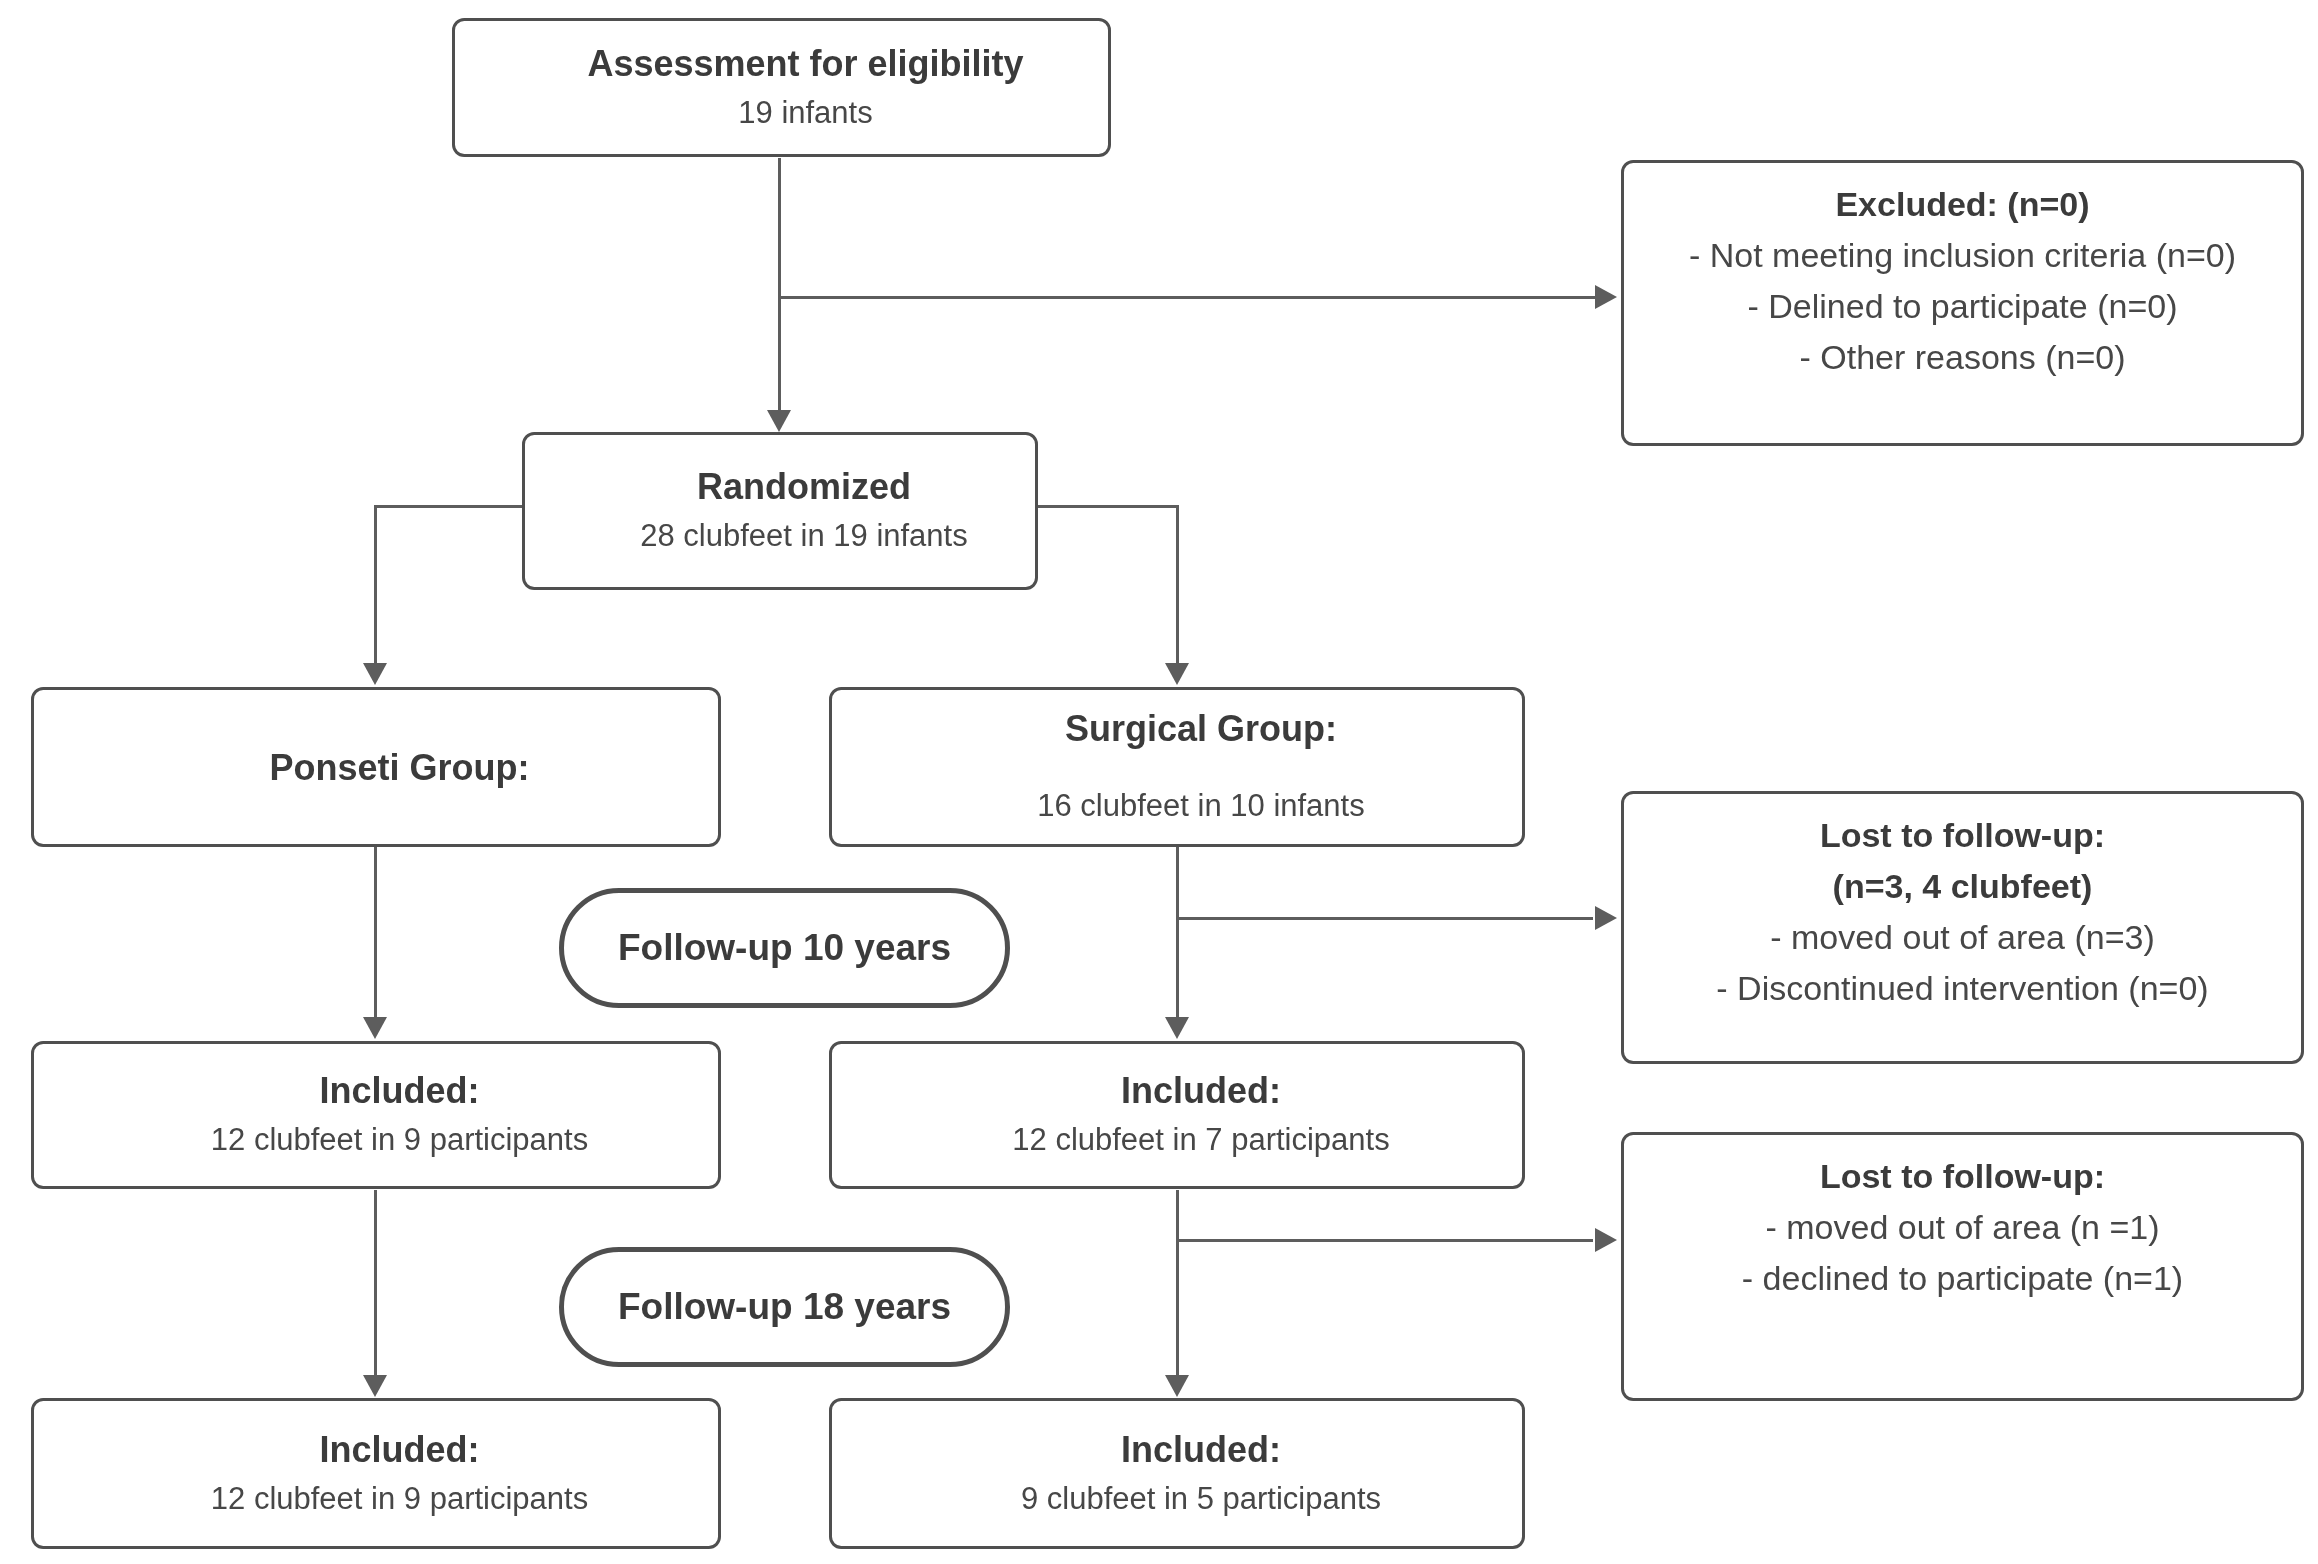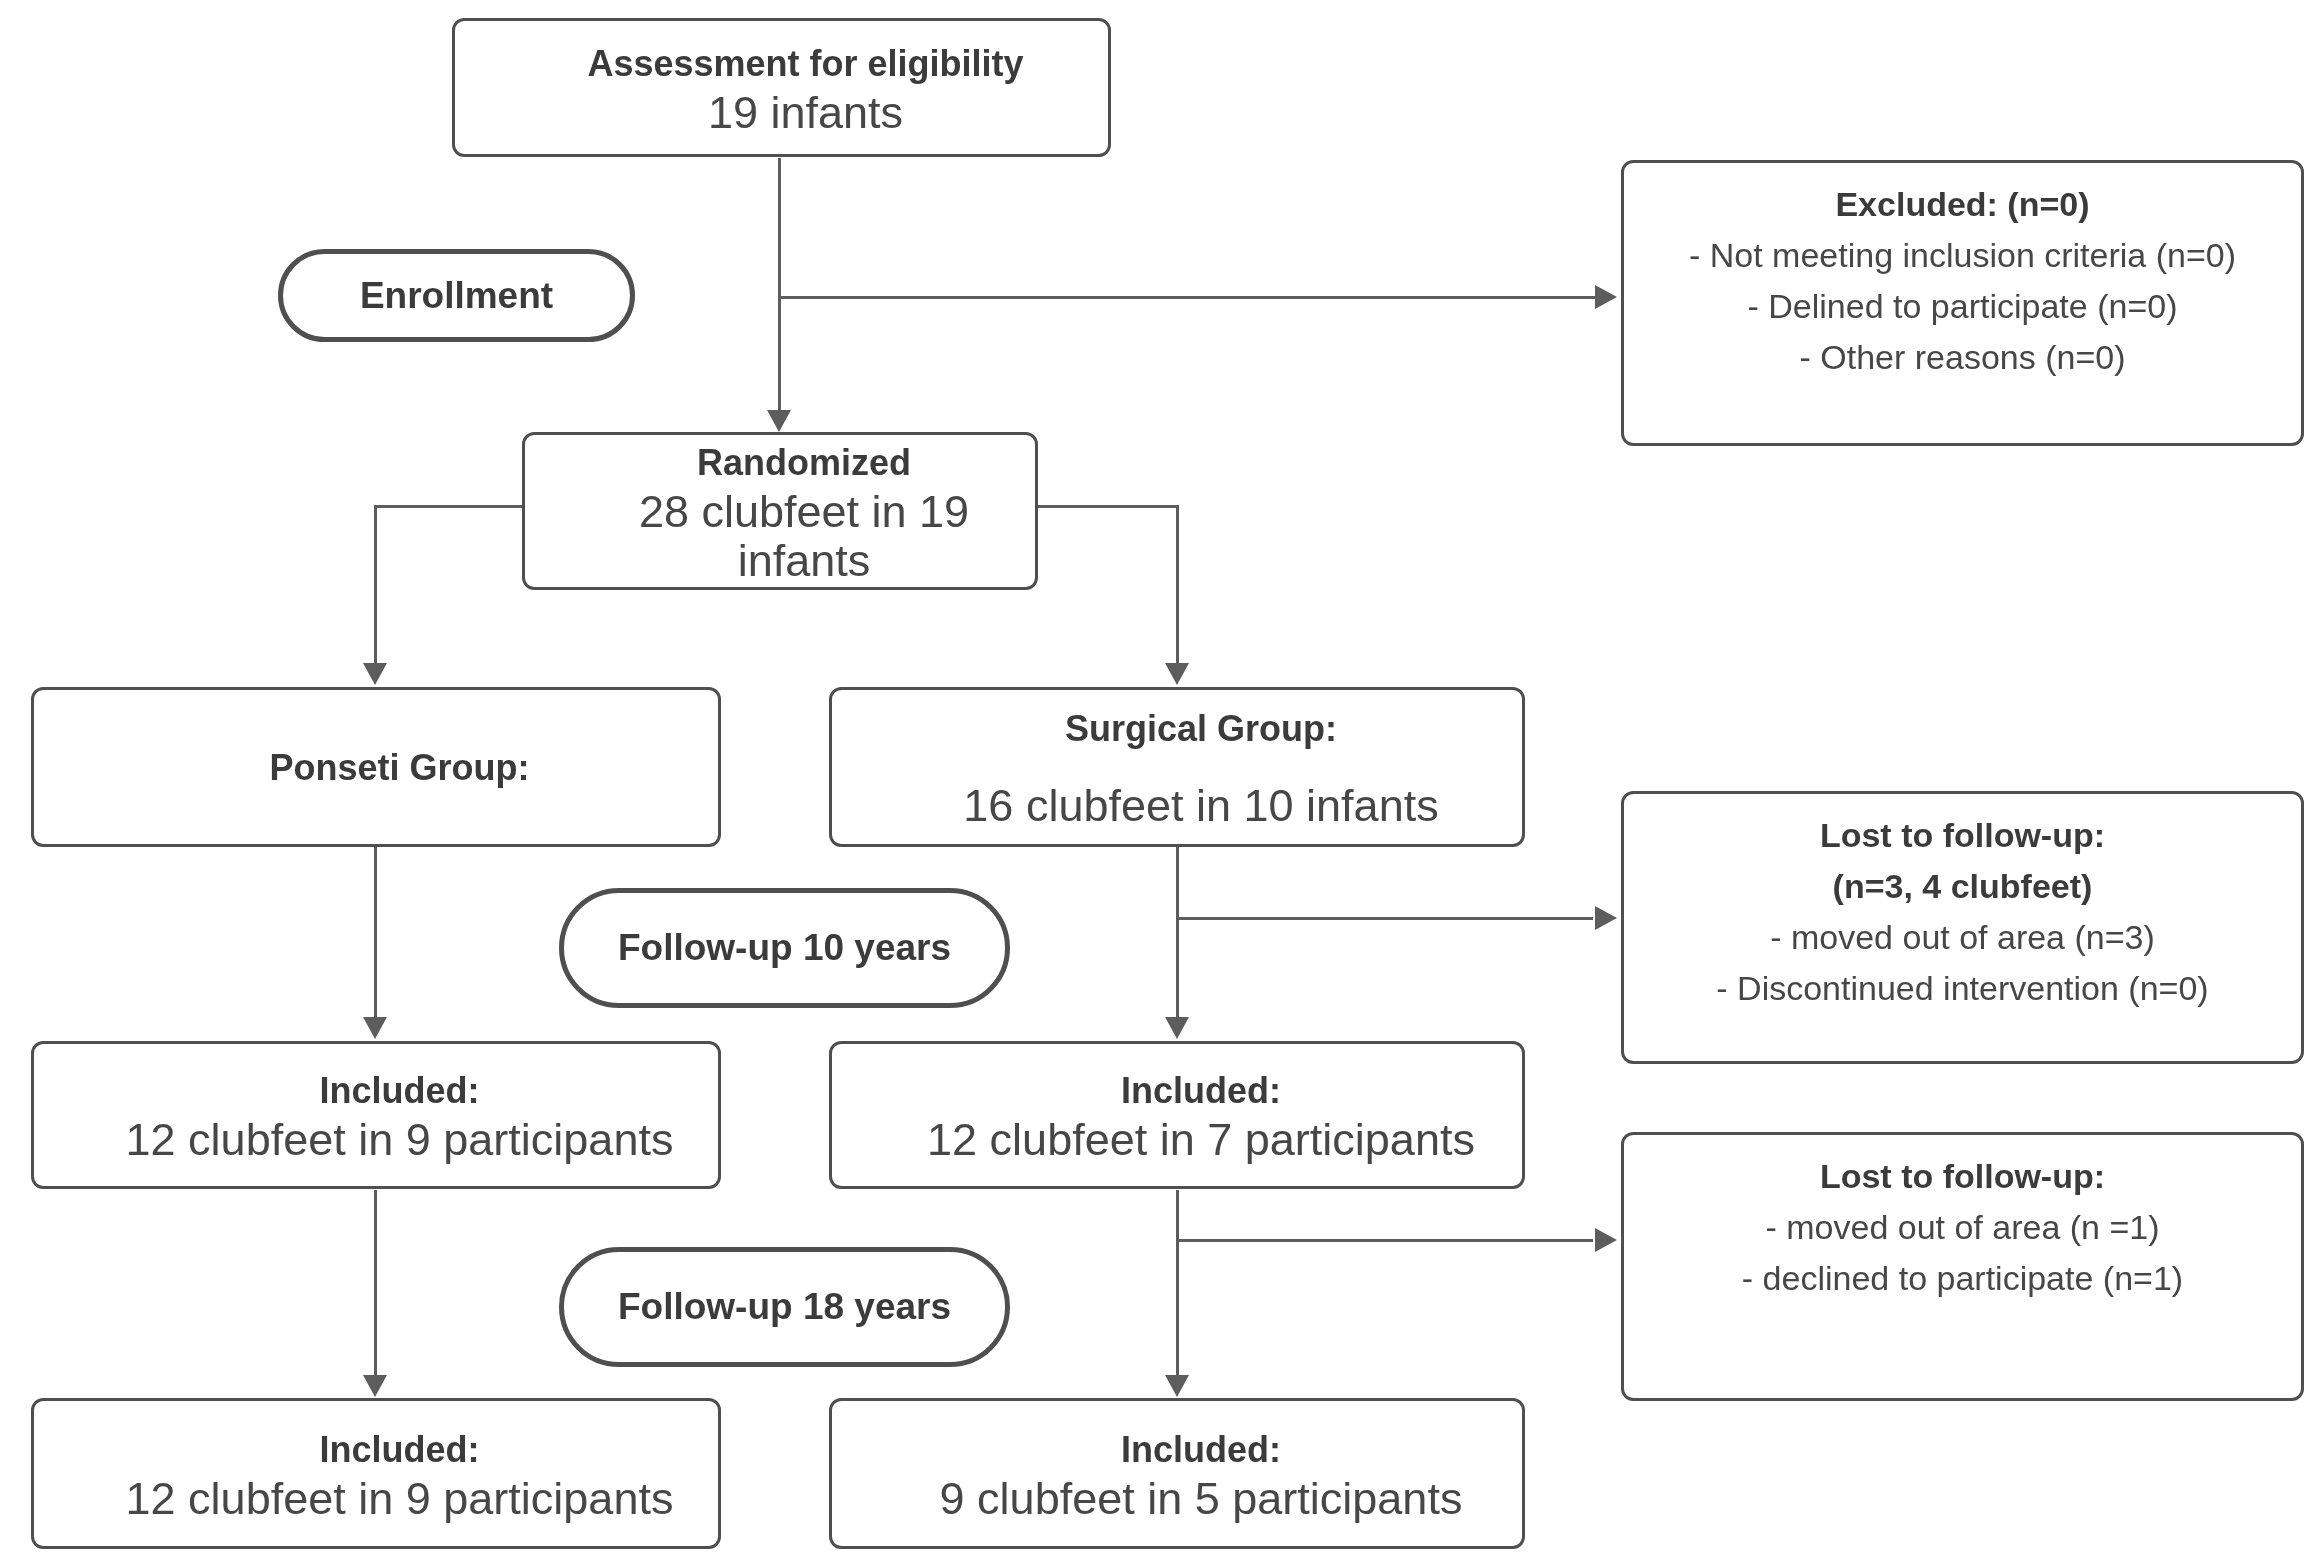--- a/index.html
+++ b/index.html
@@ -22,21 +22,21 @@
     position:absolute;
     background:#fff;
     border:3.7px solid var(--border);
     border-radius:12.2px;
     display:flex;flex-direction:column;
     align-items:center;justify-content:center;
     text-align:center;
     padding-left:48px;
   }
   .node .title{font-weight:bold;font-size:36px;line-height:49px;color:var(--title);}
-  .node .sub{font-size:45px;line-height:49px;color:var(--body);}
+  .node .sub{font-size:31px;line-height:49px;color:var(--body);}
   .side{
     position:absolute;
     background:#fff;
     border:3.7px solid var(--border);
     border-radius:12.2px;
     display:block;
     text-align:center;
     padding:16px 21px;
   }
   .side .title{font-weight:bold;font-size:34px;line-height:51px;color:var(--title);}
@@ -96,23 +96,20 @@
   <div class="vline" style="left:1176px;top:1190px;height:187px;"></div>
   <div class="arrow-down" style="left:1165px;top:1375px;"></div>
   <div class="hline" style="left:1177px;top:1239px;width:416px;"></div>
   <div class="arrow-right" style="left:1595px;top:1228px;"></div>
 
   <div class="node" style="left:452px;top:18.3px;width:659px;height:139px;">
     <div class="title">Assessment for eligibility</div>
     <div class="sub">19 infants</div>
   </div>
 
-  <div class="oval" style="left:278px;top:249px;width:357px;height:93px;">
-    <span>Enrollment</span>
-  </div>
 
   <div class="side" style="left:1621px;top:160px;width:683px;height:286px;">
     <div class="title">Excluded: (n=0)</div>
     <div class="item">- Not meeting inclusion criteria (n=0)</div>
     <div class="item">- Delined to participate (n=0)</div>
     <div class="item">- Other reasons (n=0)</div>
   </div>
 
   <div class="node" style="left:522px;top:432px;width:516px;height:158px;">
     <div class="title">Randomized</div>

